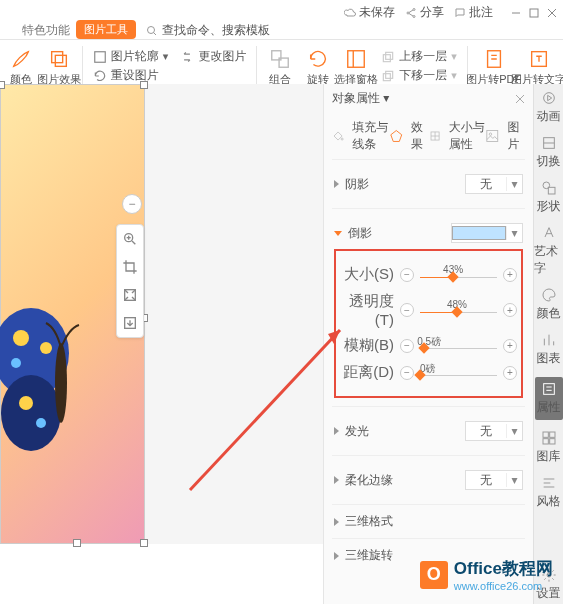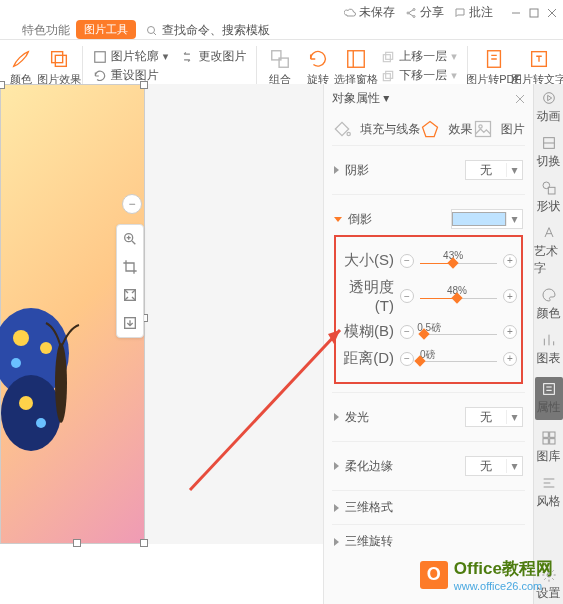--- a/index.html
+++ b/index.html
@@ -59,21 +59,21 @@
 .thumb{position:absolute;top:5px;width:8px;height:8px;background:#fd7b28;transform:translateX(-50%) rotate(45deg)}
 
 .sidetabs{position:absolute;right:0;top:84px;width:30px;bottom:0;background:#f0f0f0;border-left:1px solid #e0e0e0;display:flex;flex-direction:column;align-items:center;padding-top:6px;gap:10px}
 .sidetab{display:flex;flex-direction:column;align-items:center;gap:2px;color:#888;font-size:10px}
 .sidetab.active{background:#777;color:#fff;padding:4px 2px;border-radius:2px}
 
 .arrow{position:absolute;pointer-events:none}
 
 .watermark{position:absolute;right:10px;bottom:12px;display:flex;align-items:center;gap:6px}
 .wmlogo{width:28px;height:28px;background:#fd7b28;display:flex;align-items:center;justify-content:center;color:#fff;font-weight:bold;font-size:18px;border-radius:3px}
-.wmtext .l1{color:#4d7c0f;font-size:17px;font-weight:bold}
+.wmtext .l1{color:#0c4a6e;font-size:17px;font-weight:bold}
 .wmtext .l2{color:#4aa8e0;font-size:11px}
 </style>
 </head>
 <body>
 
 <div class="topbar">
   <span class="tt">特色功能</span>
   <span class="pill">图片工具</span>
   <span class="search">
     <svg width="12" height="12" viewBox="0 0 24 24" fill="none" stroke="#999" stroke-width="2">
@@ -272,20 +272,28 @@
         <span>填充与线条</span>
       </div>
     <div class="ptab active">
         <svg width="20" height="20" viewBox="0 0 24 24" fill="none" stroke="#fd7b28" stroke-width="1.5">
           <path d="M12 3l9 7-4 11H7L3 10z"></path>
         </svg>
         <span>效果</span>
       </div>
     <div class="ptab">
         <svg width="20" height="20" viewBox="0 0 24 24" fill="none" stroke="#bbb" stroke-width="1.5">
+          <rect x="4" y="4" width="16" height="16"></rect>
+          <line x1="4" y1="12" x2="20" y2="12"></line>
+          <line x1="12" y1="4" x2="12" y2="20"></line>
+        </svg>
+        <span>大小与属性</span>
+      </div>
+    <div class="ptab">
+        <svg width="20" height="20" viewBox="0 0 24 24" fill="none" stroke="#bbb" stroke-width="1.5">
           <rect x="3" y="3" width="18" height="18"></rect>
           <circle cx="9" cy="9" r="2"></circle>
           <path d="M3 18l6-6 4 4 3-3 5 5"></path>
         </svg>
         <span>图片</span>
       </div>
   </div>
 
   <div class="section">
     <div class="ctrl-row">

